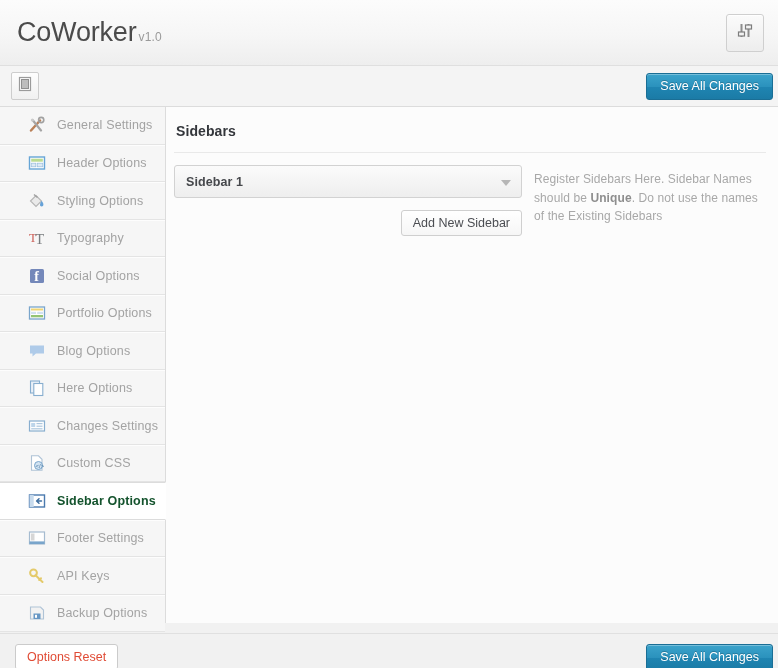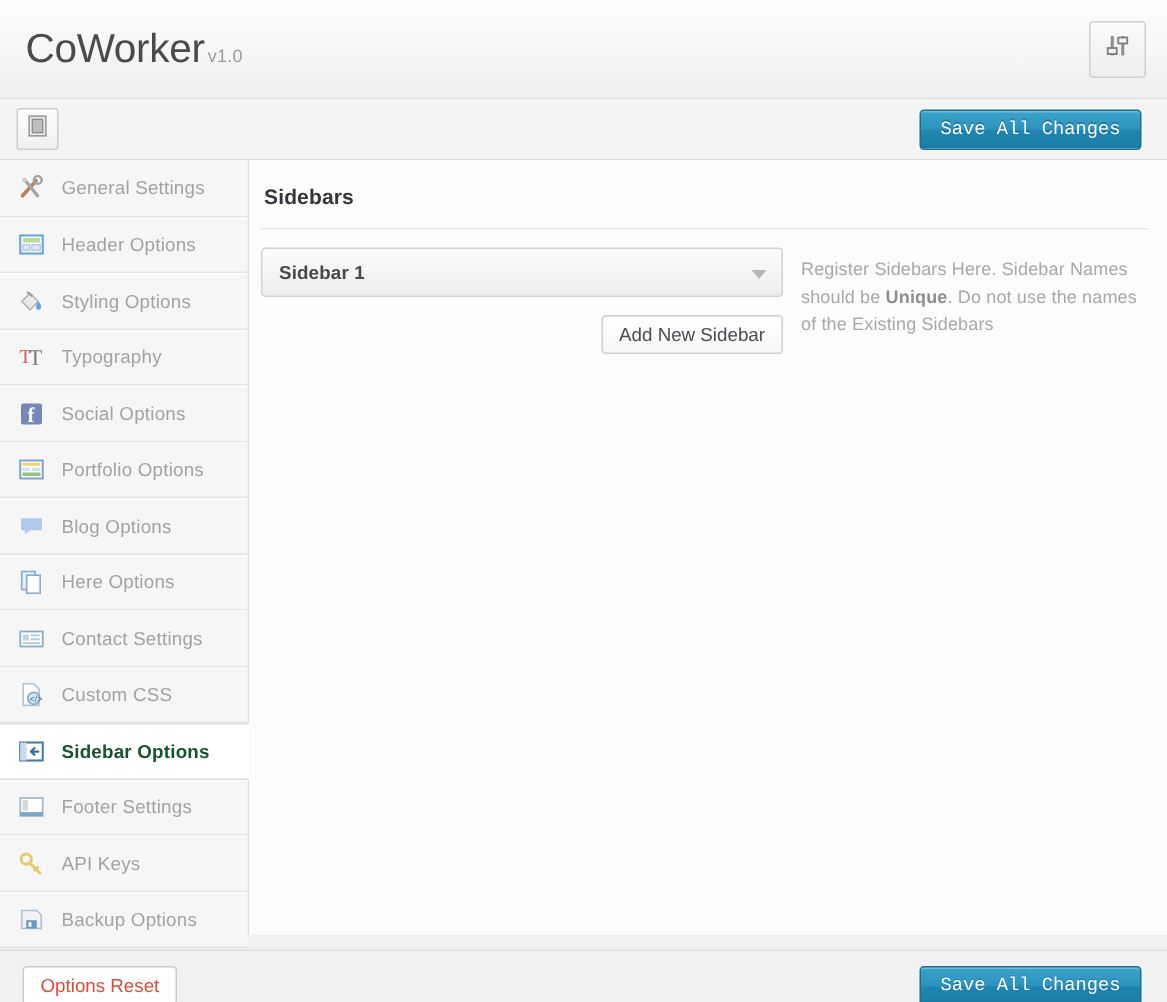--- a/index.html
+++ b/index.html
@@ -79,35 +79,34 @@
     background: linear-gradient(to bottom, #fdfdfd, #f0f0f0);
     border: 1px solid #cdcdcd;
     border-radius: 2px;
     display: flex;
     align-items: center;
     justify-content: center;
     cursor: pointer;
   }
   .btn-save {
     position: absolute;
-    right: 17px;
+    right: 5px;
     top: 7px;
     height: 27px;
     padding: 0 13px;
     background: linear-gradient(to bottom, #3ba3cb 0%, #2b92bd 50%, #1f85b2 51%, #1b7ba6 100%);
     border: 1px solid #1a6e95;
     border-radius: 3px;
     color: #ffffff;
     font-size: 12.5px;
     line-height: 25px;
     text-shadow: 0 -1px 0 rgba(0,0,0,0.22);
     box-shadow: inset 0 1px 0 rgba(255,255,255,0.30);
     cursor: pointer;
     white-space: nowrap;
-    font-family: Liberation Mono, monospace;
   }
 
   
   .body-wrap {
     position: relative;
     display: flex;
     height: 516px;
     background: #ffffff;
   }
 
@@ -118,21 +117,21 @@
     background: #f6f6f6;
     border-right: 1px solid #dcdcdc;
     position: relative;
     z-index: 2;
   }
   .nav-item {
     position: relative;
     height: 37.5px;
     display: flex;
     align-items: center;
-    padding-left: 12px;
+    padding-left: 28px;
     border-bottom: 1px solid #e4e4e4;
     border-top: 1px solid #fdfdfd;
     cursor: pointer;
     background: #f6f6f6;
   }
   .nav-item:first-child { border-top: none; }
   .nav-item.active {
     background: #ffffff;
     border-right: 1px solid #ffffff;
     margin-right: -1px;
@@ -392,21 +391,21 @@
       <div class="nav-item">
         <span class="nav-icon">
           <svg width="18" height="18" viewBox="0 0 18 18">
             <rect x="1.5" y="4" width="15" height="10" fill="#ffffff" stroke="#7fa8cc" stroke-width="1.2"></rect>
             <rect x="3.2" y="6" width="4" height="4" fill="#b9d3ea"></rect>
             <line x1="8.5" y1="6.6" x2="14.5" y2="6.6" stroke="#a8c4dd" stroke-width="1.2"></line>
             <line x1="8.5" y1="9.2" x2="14.5" y2="9.2" stroke="#a8c4dd" stroke-width="1.2"></line>
             <line x1="3.2" y1="11.8" x2="14.5" y2="11.8" stroke="#a8c4dd" stroke-width="1.2"></line>
           </svg>
         </span>
-        <span class="nav-label">Contact Settings</span>
+        <span class="nav-label">Changes Settings</span>
       </div>
 
       <div class="nav-item">
         <span class="nav-icon">
           <svg width="18" height="18" viewBox="0 0 18 18">
             <path d="M3.5 1.8 h7 l3.5 3.5 v10.9 h-10.5 z" fill="#ffffff" stroke="#a9bfd4" stroke-width="1.1"></path>
             <circle cx="10.5" cy="11.5" r="4" fill="#cfe2f2" stroke="#6f9fc8" stroke-width="1"></circle>
             <text x="7.6" y="14" font-family="Liberation Sans, sans-serif" font-size="6" fill="#3b6e9c">&lt;/&gt;</text>
           </svg>
         </span>

